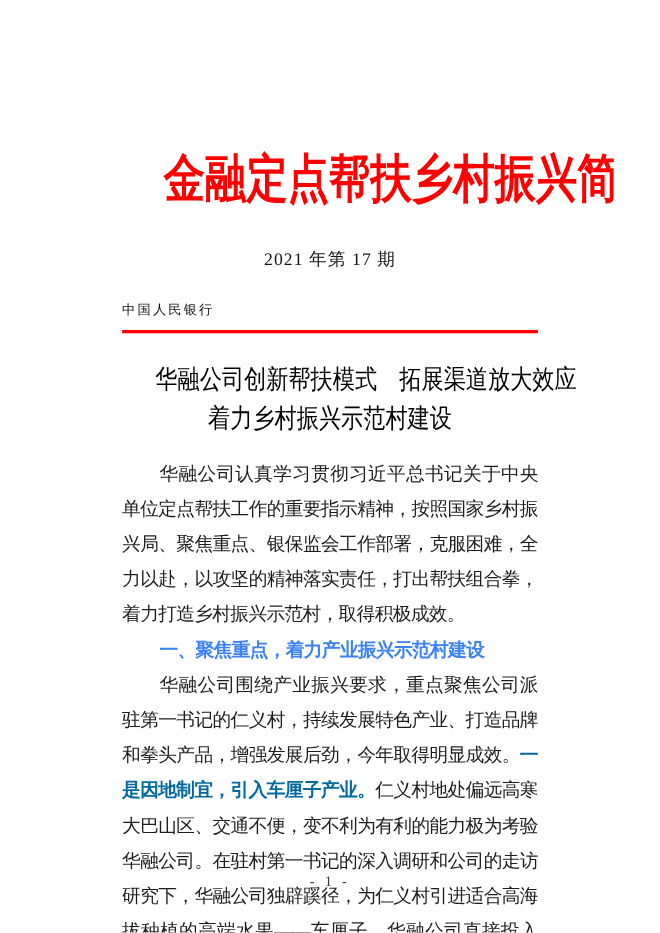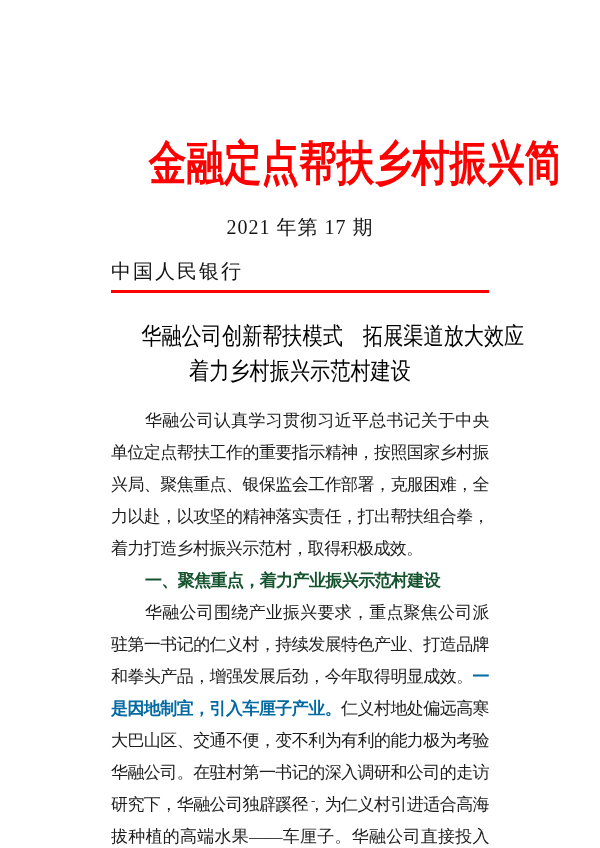--- a/index.html
+++ b/index.html
@@ -20,33 +20,33 @@
     text-align: center;
     font-size: 47px;
     line-height: 47px;
     font-weight: bold;
     color: #fe0000;
     white-space: nowrap;
     transform: scaleX(0.80);
     transform-origin: center;
   }
   .issue-line {
-    margin-top: 32px;
+    margin-top: 42px;
     text-align: center;
-    font-size: 20px;
+    font-size: 16px;
     line-height: 16px;
     color: #141414;
     letter-spacing: 1px;
   }
   .masthead-row {
     margin-top: 26px;
     display: flex;
     justify-content: space-between;
     align-items: flex-end;
-    font-size: 20px;
+    font-size: 12px;
     line-height: 20px;
     color: #141414;
   }
   .masthead-row .org { letter-spacing: 2px; }
   .masthead-row .date { letter-spacing: 1px; }
   .red-rule {
     margin-top: 9px;
     height: 3px;
     background: #fe0000;
   }
@@ -69,21 +69,21 @@
     font-size: 17px;
     line-height: 32px;
     letter-spacing: -0.6px;
     text-align: justify;
     color: #1c1c1c;
   }
   .para { margin: 0; text-indent: 2em; }
   .section-heading {
     font-family: "Liberation Sans", sans-serif;
     font-weight: bold;
-    color: #14532d;
+    color: #3b82f6;
   }
   .bold-run {
     font-family: "Liberation Sans", sans-serif;
     font-weight: bold;
     color: #0369a1;
   }
   .page-footer {
     position: absolute;
     left: 0;
     right: 0;

